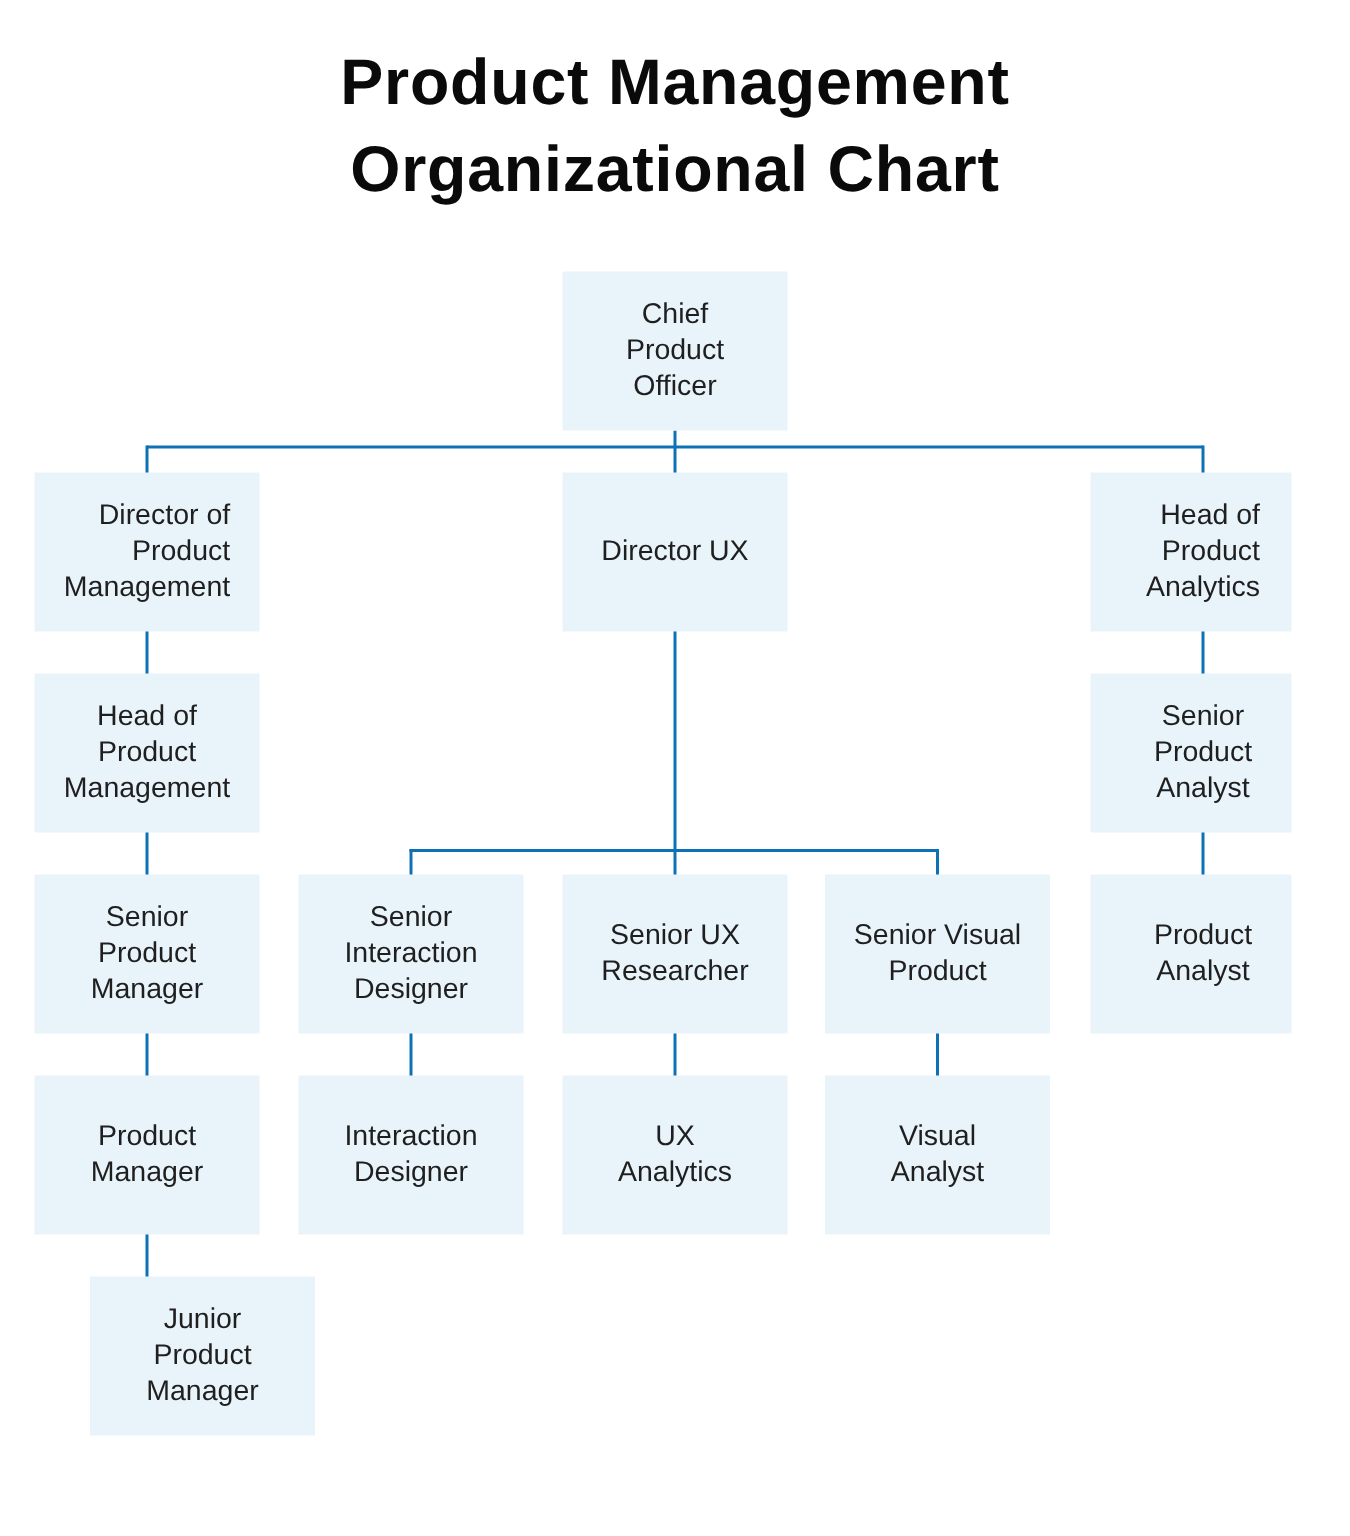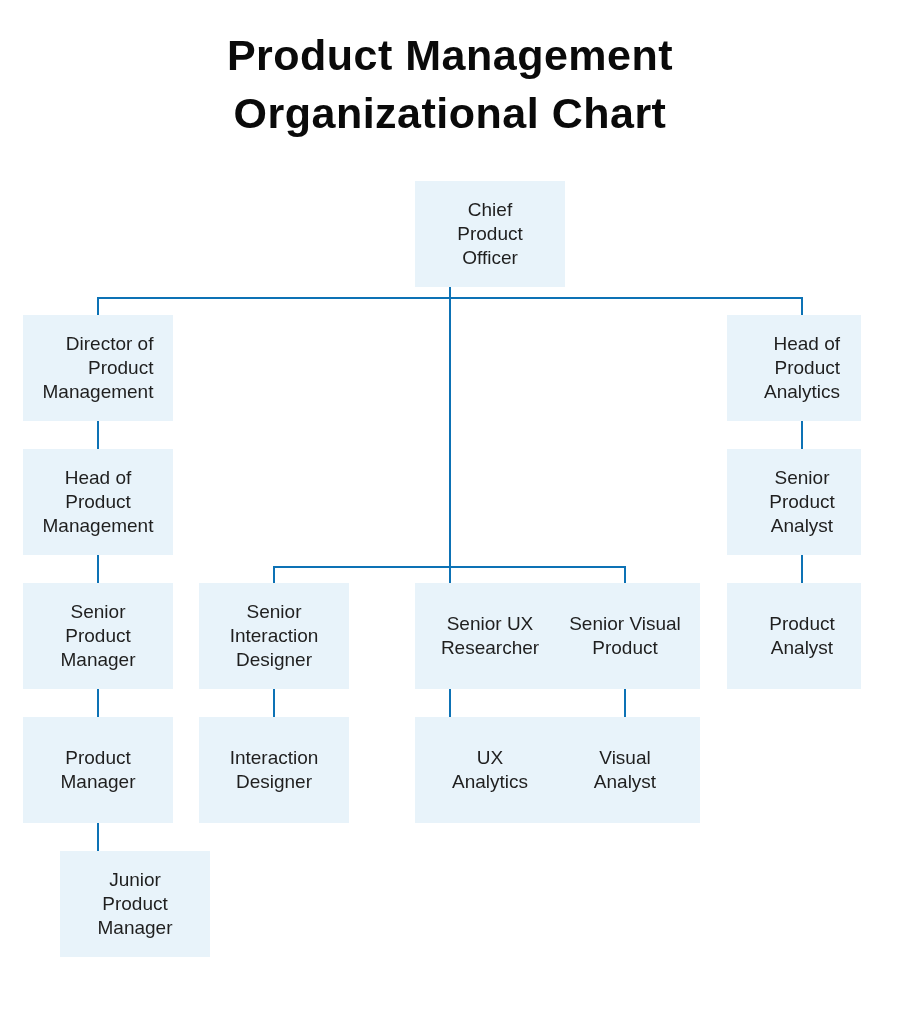--- a/index.html
+++ b/index.html
@@ -45,21 +45,21 @@
     justify-content: center;
     text-align: center;
     font-size: 19px;
     line-height: 24px;
     color: #1f1f1f;
     white-space: pre-line;
   }
   
   .c1 { left: 23px; }   
   .c2 { left: 199px; }  
-  .c3 { left: 375px; margin-left: 40px; }  
+  .c3 { left: 375px; }  
   .c4 { left: 550px; }  
   .c5 { left: 727px; }  
   
   .r1 { top: 181px; }
   .r2 { top: 315px; text-align: right; }
   .r3 { top: 449px; }
   .r4 { top: 583px; }
   .r5 { top: 717px; }
   .r6 { top: 851px; margin-left: 37px; }
 </style>
@@ -85,20 +85,21 @@
     </g>
   </svg>
 
   <div class="node c3 r1">Chief
 Product
 Officer</div>
 
   <div class="node c1 r2">Director of
 Product
 Management</div>
+  <div class="node c3 r2">Director UX</div>
   <div class="node c5 r2">Head of
 Product
 Analytics</div>
 
   <div class="node c1 r3">Head of
 Product
 Management</div>
   <div class="node c5 r3">Senior
 Product
 Analyst</div>

